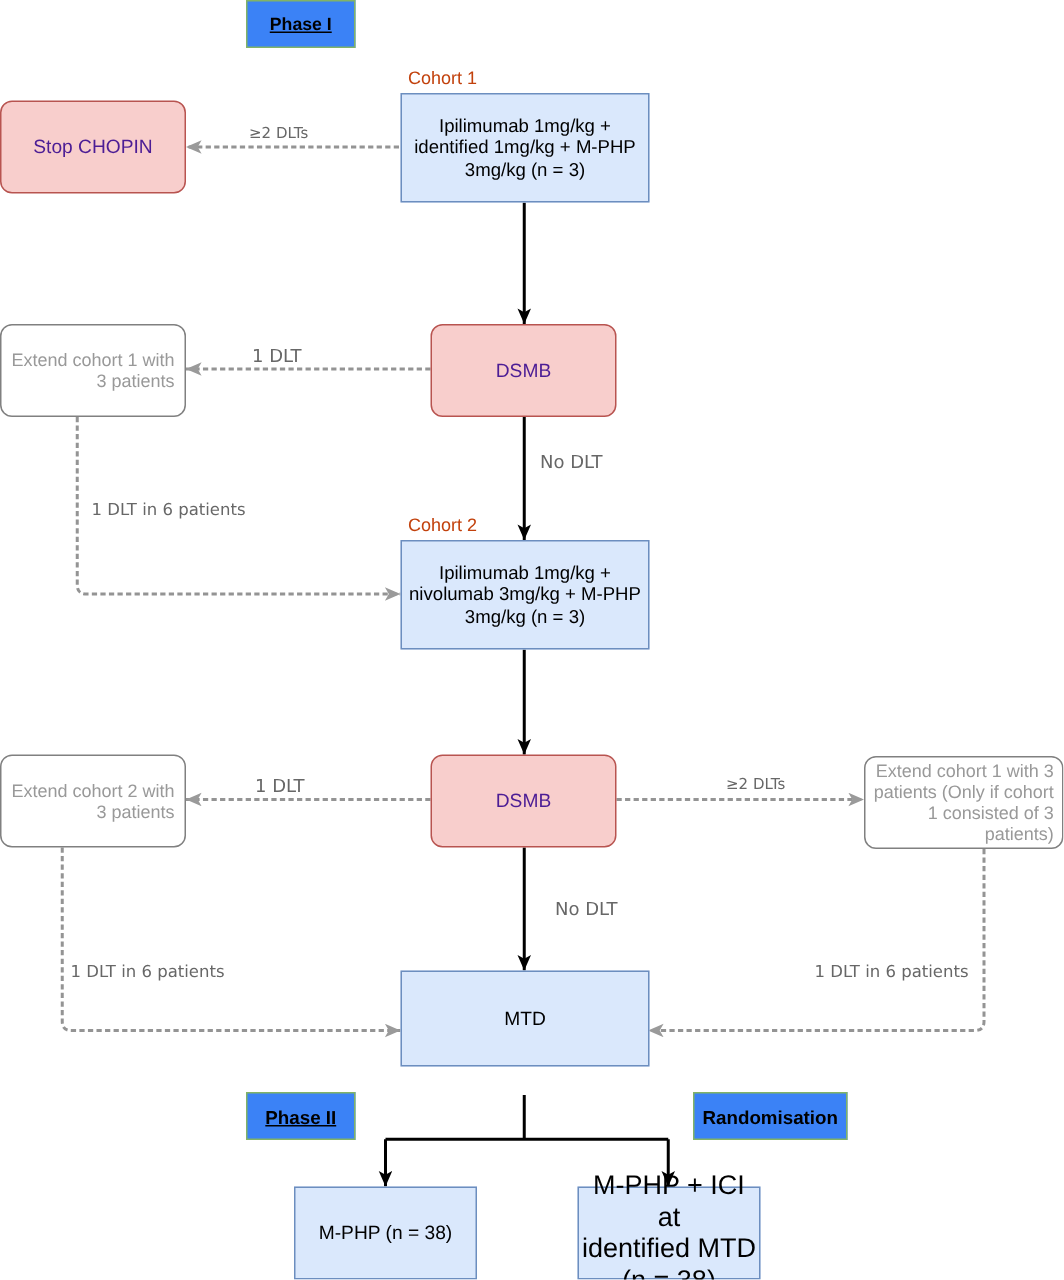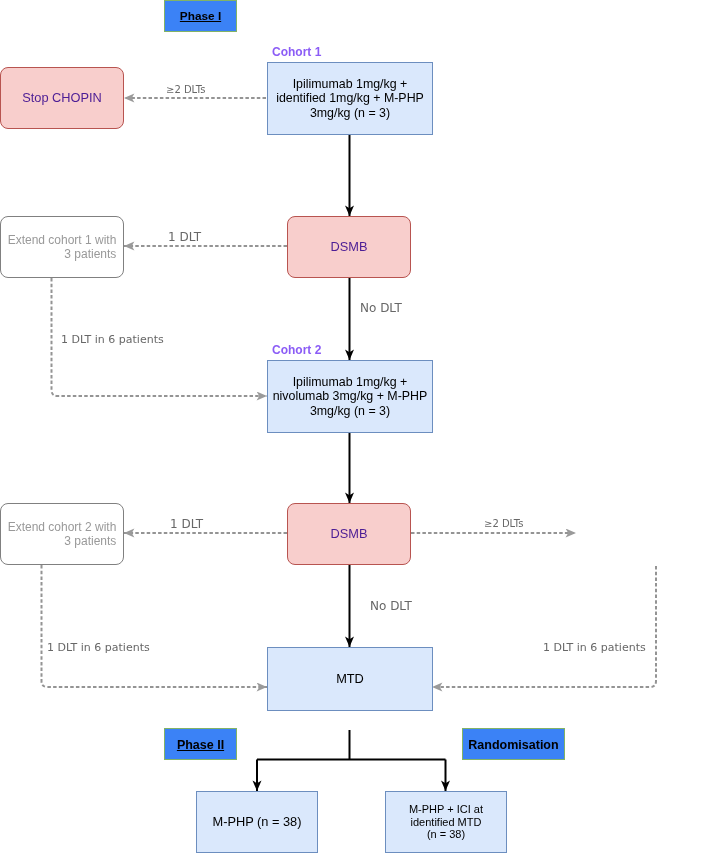--- a/index.html
+++ b/index.html
@@ -15,21 +15,21 @@
 
   .blue   {background:#dae8fc;border:1px solid #6c8ebf;color:#000;}
   .pink   {background:#f8cecc;border:1px solid #b85450;color:#4c1d95;border-radius:8px;}
   .grey   {background:#ffffff;border:1px solid #808080;color:#999999;border-radius:8px;text-align:right;}
   .grey > span{position:relative;top:1px;}
   .greentag{background:#3b82f6;border:1px solid #82b366;color:#000;font-weight:bold;
         font-size:12.5px;}
   .greentag .txt{position:relative;top:1px;}
   .greentag.p1{font-size:11.8px;}
 
-  .tag{position:absolute;font-weight:bold;color:#8b5cf6;font-size:12px;
+  .tag{position:absolute;font-weight:normal;color:#c2410c;font-size:12px;
        white-space:nowrap;line-height:1;}
   .elabel{position:absolute;color:#676767;font-size:12px;
           font-family:"DejaVu Sans",sans-serif;white-space:nowrap;line-height:1;}
   .elabel.sm{font-size:10px;}
   .elabel.md{font-size:11px;}
   .ul{text-decoration:underline;text-underline-offset:1px;}
 </style>
 </head>
 <body>
 
@@ -115,30 +115,38 @@
     <span>
       <span class="txt">Extend cohort 2 with</span>
       <span class="txt">3 patients</span>
     </span>
   </div>
 
   <div class="node pink" style="left:287px;top:503px;width:124px;height:62px;font-size:12.8px;">
     <span class="txt">DSMB</span>
   </div>
 
+  <div class="node grey" style="left:576px;top:504px;width:133px;height:62px;font-size:12px;">
+    <span>
+      <span class="txt">Extend cohort 1 with 3</span>
+      <span class="txt">patients (Only if cohort</span>
+      <span class="txt">1 consisted of 3</span>
+      <span class="txt">patients)</span>
+    </span>
+  </div>
 
   <div class="node blue" style="left:267px;top:647px;width:166px;height:64px;font-size:12.8px;">
     <span class="txt">MTD</span>
   </div>
 
   <div class="node blue" style="left:196px;top:791px;width:122px;height:62px;font-size:12.8px;">
     <span class="txt">M-PHP (n = 38)</span>
   </div>
 
-  <div class="node blue" style="left:385px;top:791px;width:122px;height:62px;font-size:11px;">
+  <div class="node blue" style="left:385px;top:791px;width:122px;height:62px;font-size:18px;">
     <span>
       <span class="txt">M-PHP + ICI at</span>
       <span class="txt">identified MTD</span>
       <span class="txt">(n = 38)</span>
     </span>
   </div>
 
   <div class="elabel sm" style="left:166px;top:85px;">≥2 DLTs</div>
   <div class="elabel" style="left:168px;top:231px;">1 DLT</div>
   <div class="elabel" style="left:360px;top:302px;">No DLT</div>

